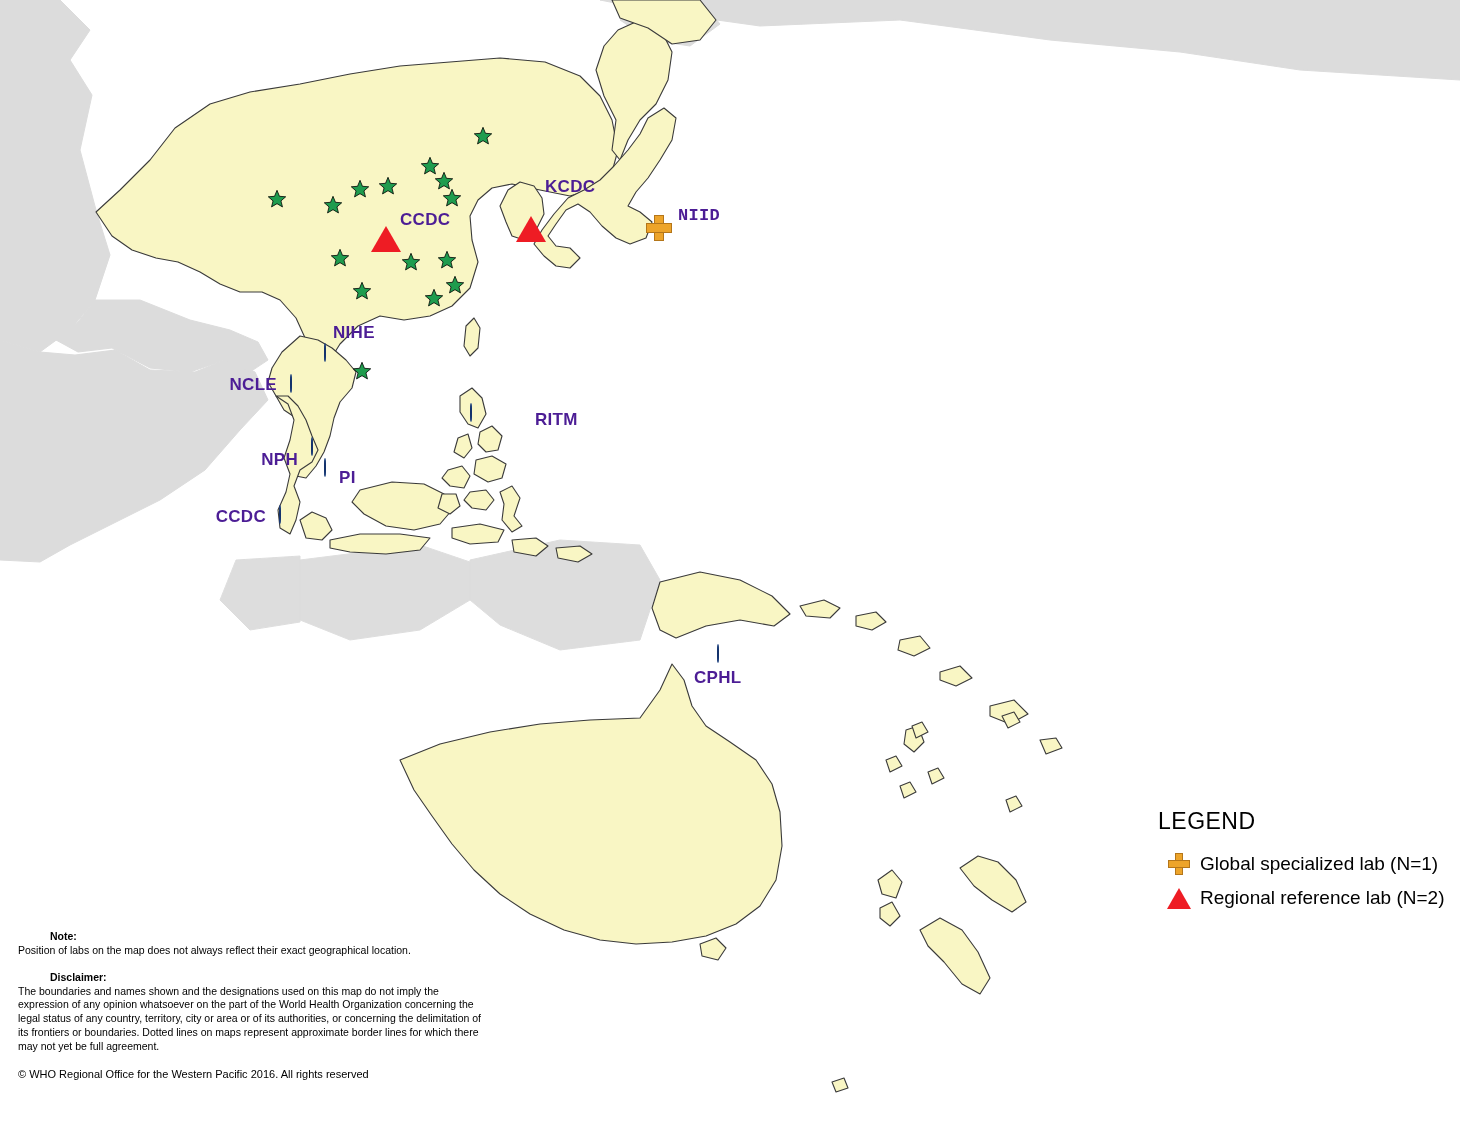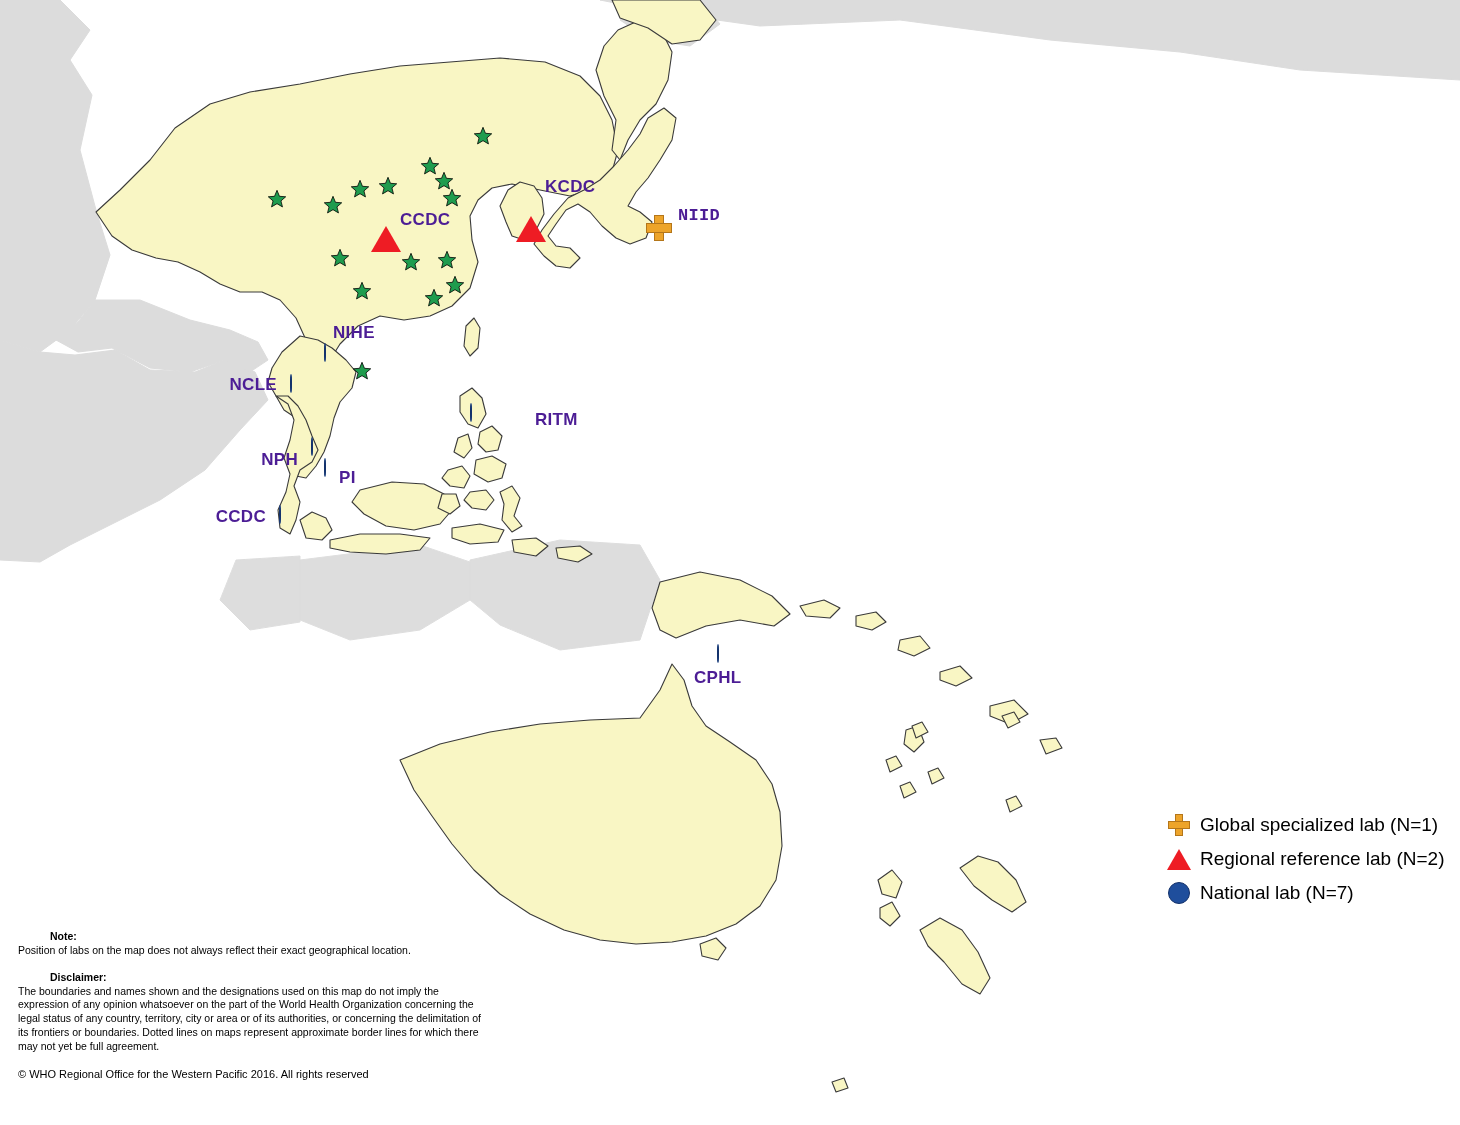--- a/index.html
+++ b/index.html
@@ -387,41 +387,36 @@
     </div>
 
     <div class="marker" style="left:718px; top:654px;">
       <span class="glyph"><span class="dot"></span></span>
       <span class="lbl below" style="left:-24px; top:14px;text-align:right;">CPHL</span>
     </div>
 
   </div>
 
   <div id="legend">
+    <div class="legend-title">LEGEND</div>
 
     <div class="legend-row">
       <span class="legend-sym">
           <span class="plus"></span>
         </span>
       <span class="legend-text">Global specialized lab (N=1)</span>
     </div>
 
     <div class="legend-row">
       <span class="legend-sym">
           <span class="tri"></span>
         </span>
       <span class="legend-text">Regional reference  lab (N=2)</span>
     </div>
 
-    <div class="legend-row">
-      <span class="legend-sym">
-          <span class="dot"></span>
-        </span>
-      <span class="legend-text"> National lab (N=7)</span>
-    </div>
 
   </div>
 
   <div id="notes">
     <div class="blk">
       <div class="hd">Note:</div>
       <div>Position of labs on the map does not always reflect their exact geographical location.</div>
     </div>
     <div class="blk">
       <div class="hd">Disclaimer:</div>

